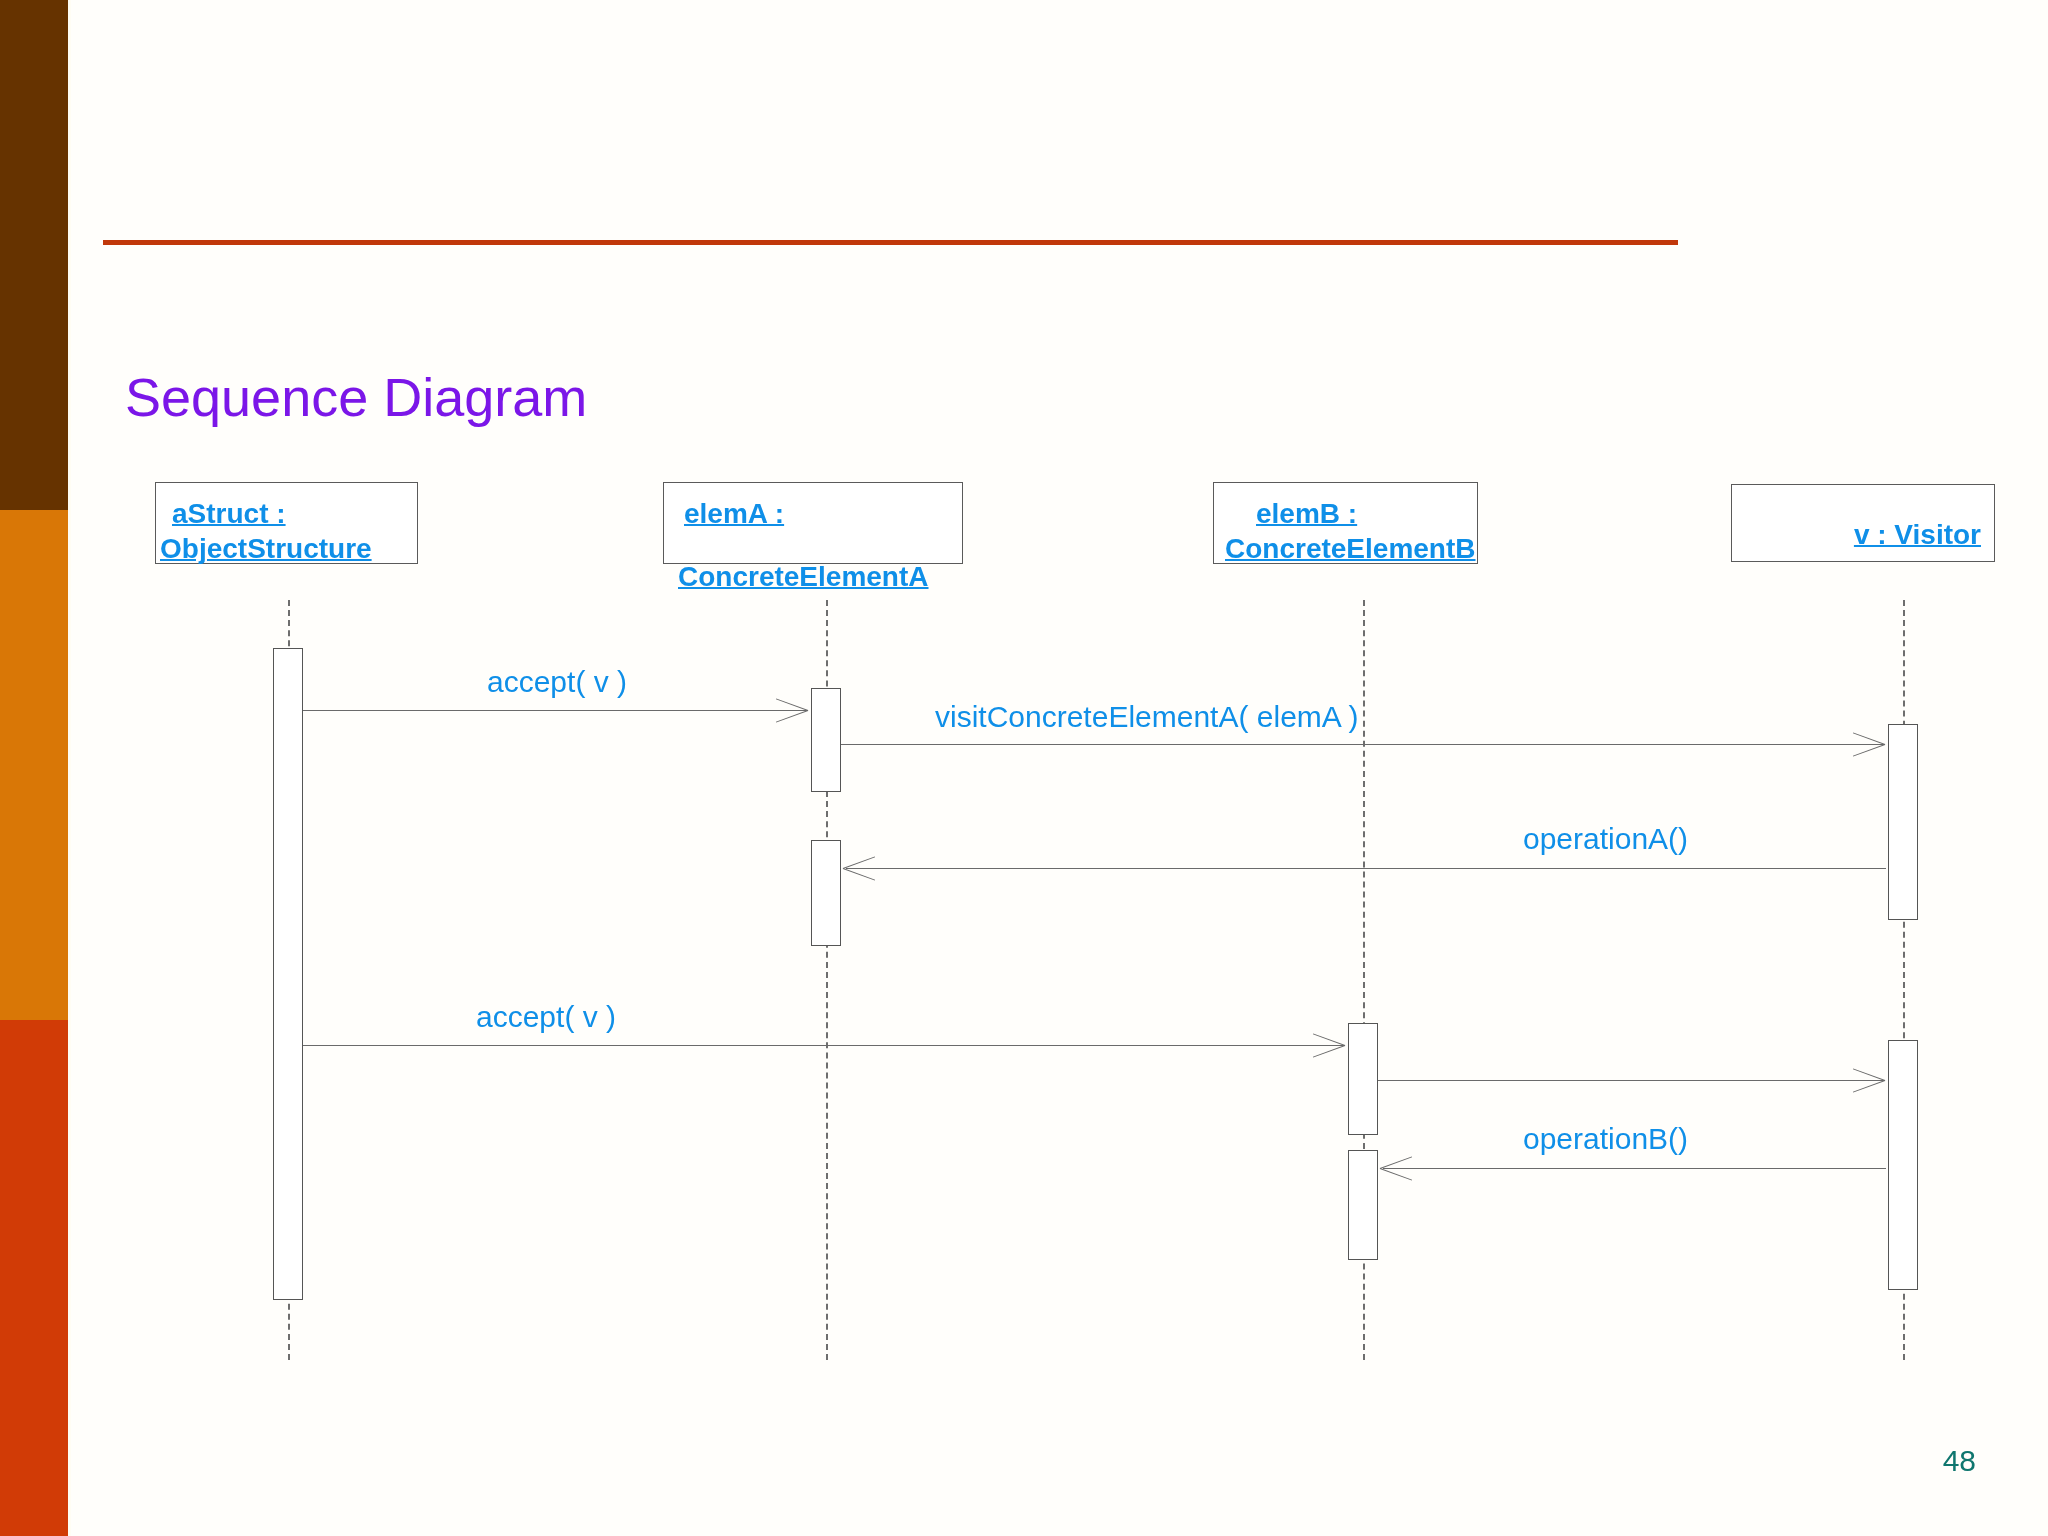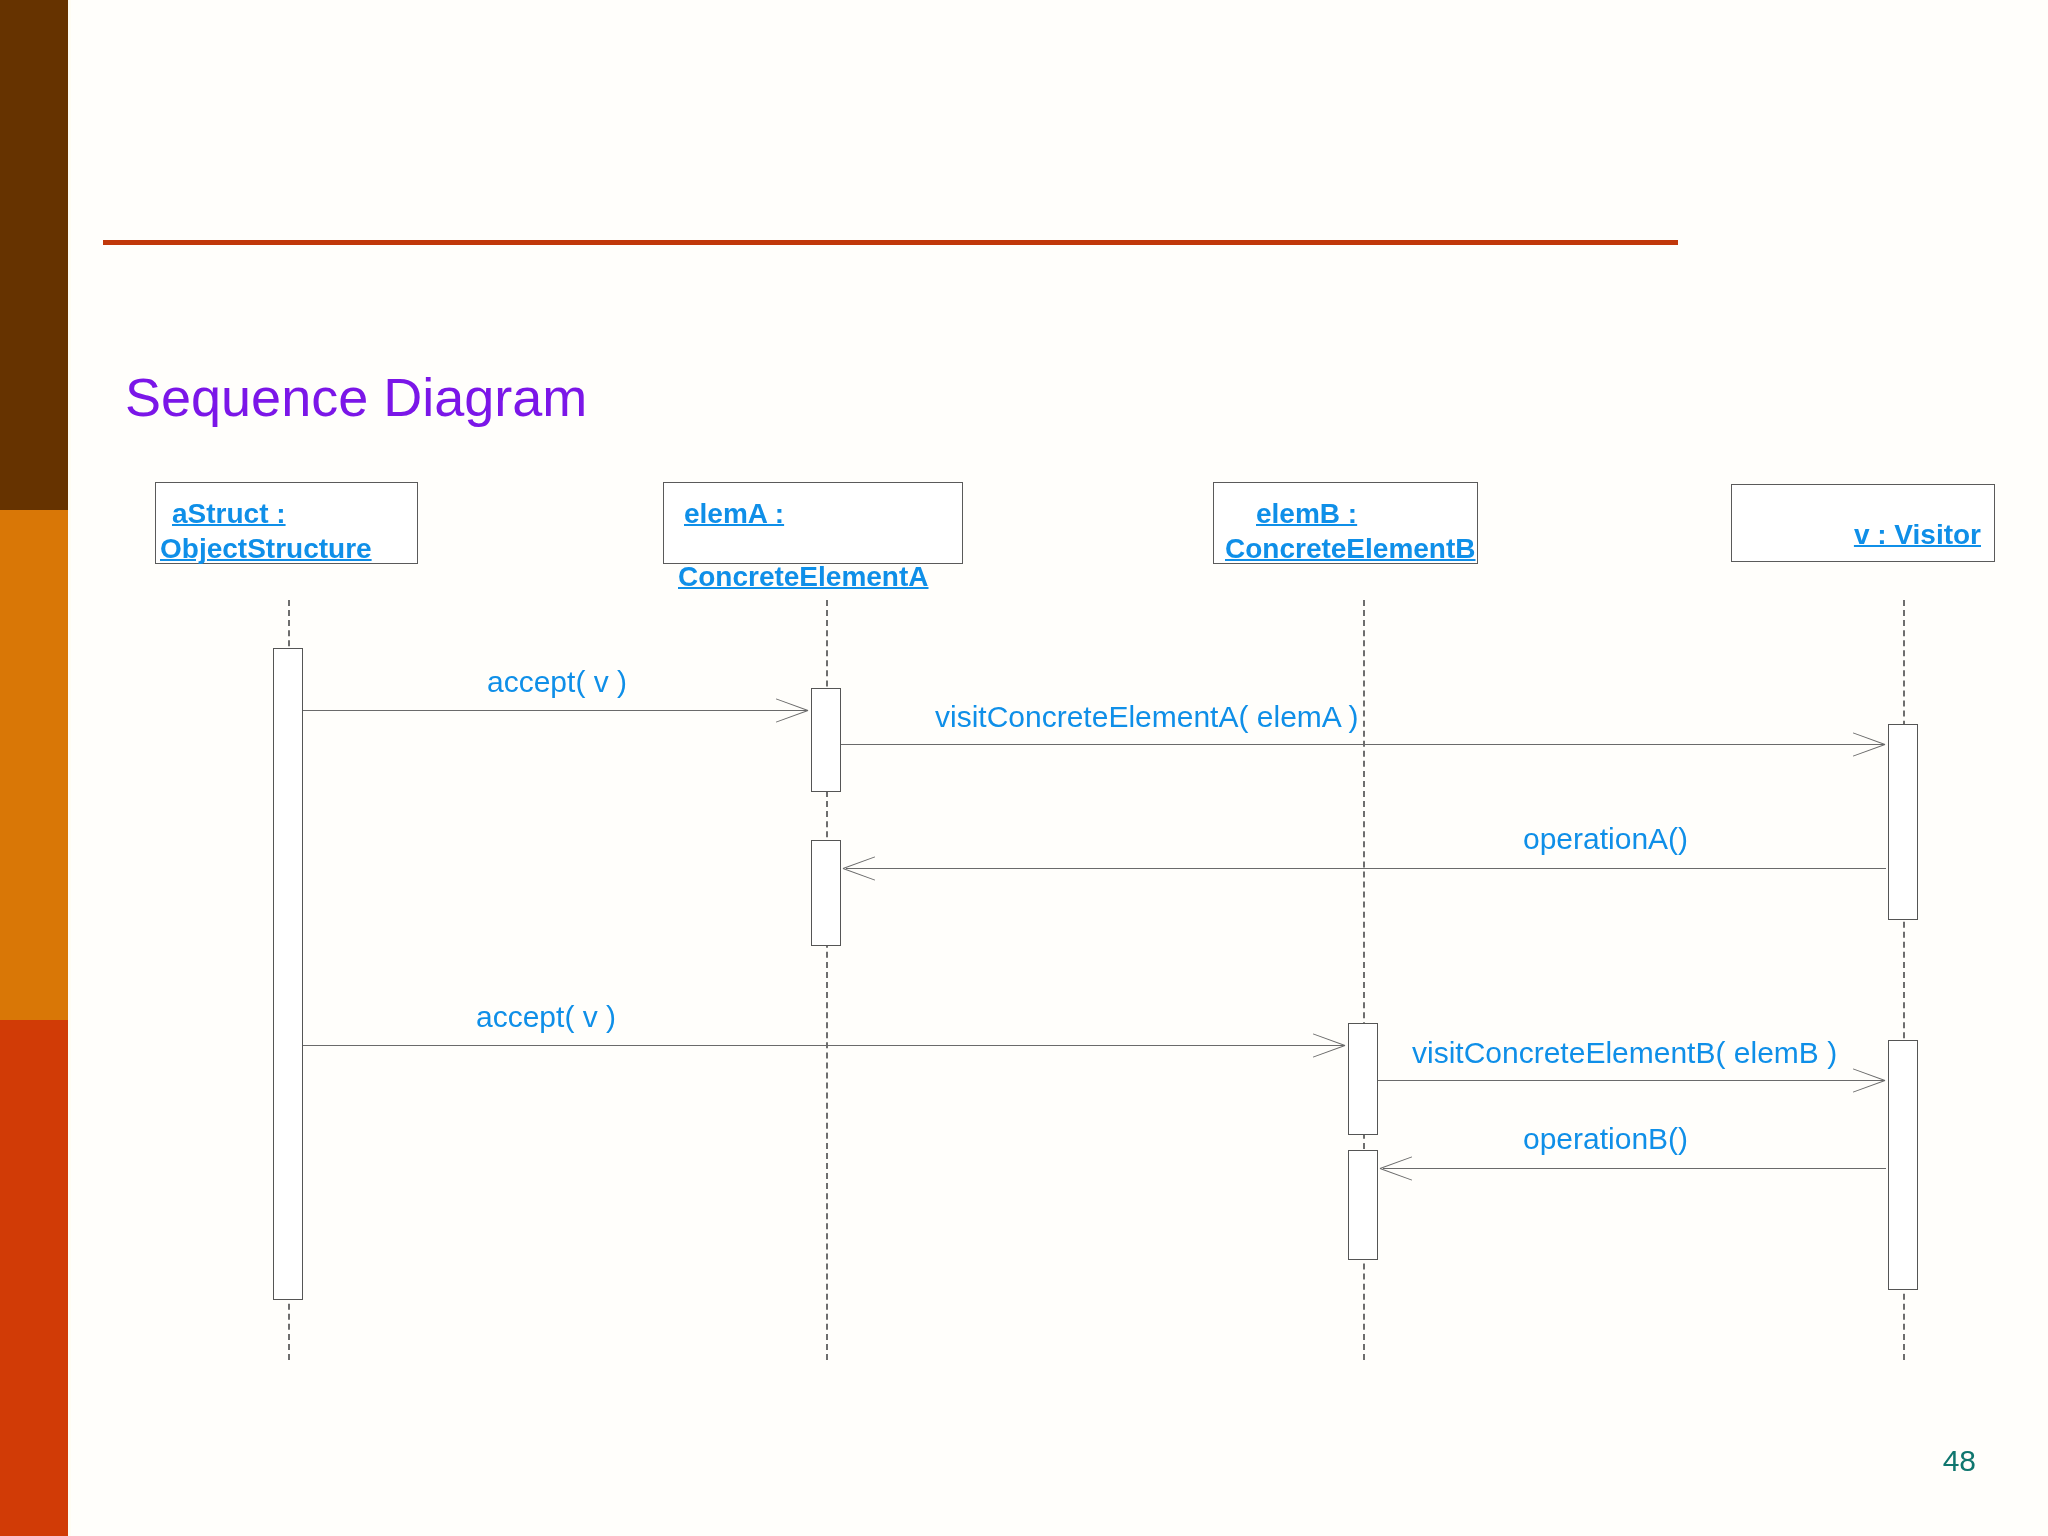--- a/index.html
+++ b/index.html
@@ -217,21 +217,20 @@
         <i class="up"></i>
         <i class="down"></i>
       </div>
     <div class="msg-label" style="left:476px; top:1000px;">accept( v )</div>
 
     <div class="msg-line" style="left:1378px; top:1080px; width:507px;"></div>
     <div class="arrow-head right" style="left:1885px; top:1080px;">
         <i class="up"></i>
         <i class="down"></i>
       </div>
-    <div class="msg-label" style="left:1412px; top:1036px;">visitConcreteElementB( elemB )</div>
 
     <div class="msg-line" style="left:1383px; top:1168px; width:503px;"></div>
     <div class="arrow-head left" style="left:1380px; top:1168px;">
         <i class="up"></i>
         <i class="down"></i>
       </div>
     <div class="msg-label" style="left:1523px; top:1122px;">operationB()</div>
 
   </div>
 

